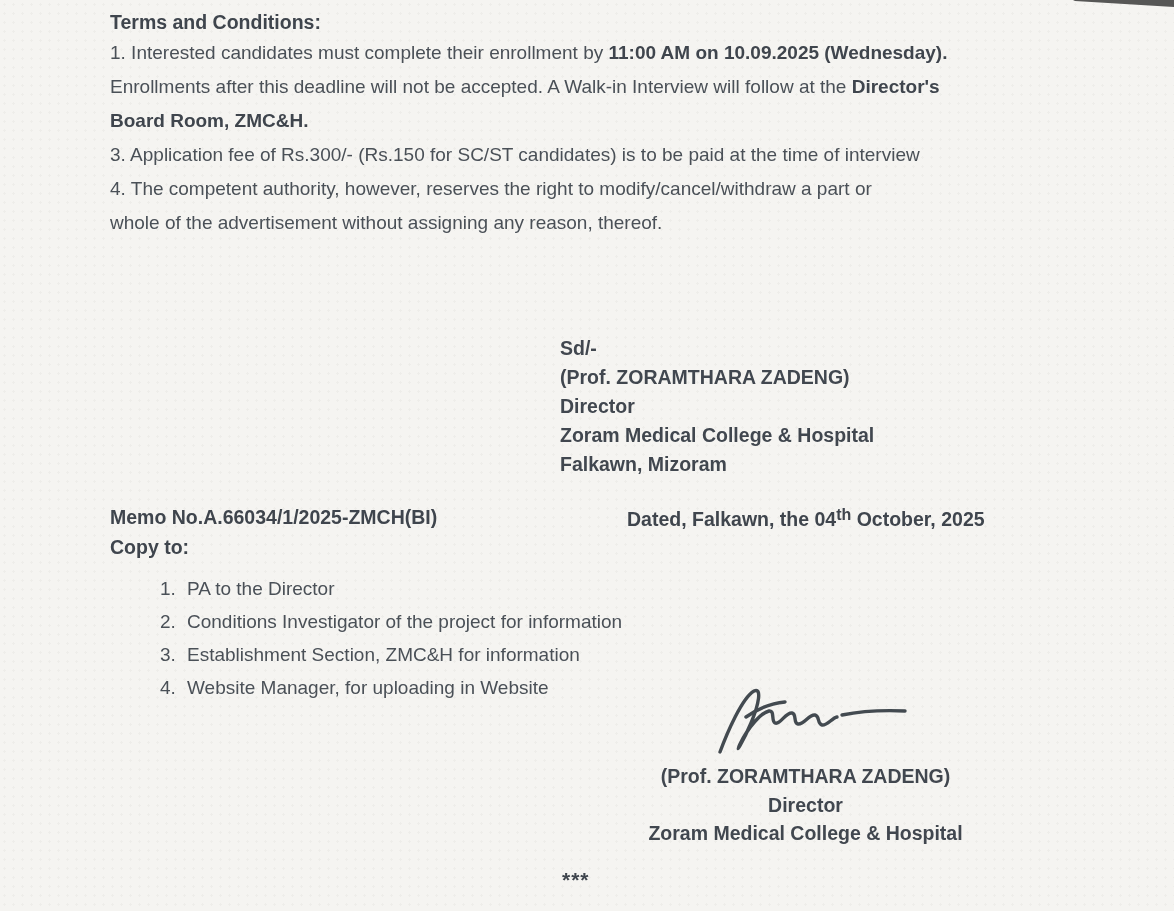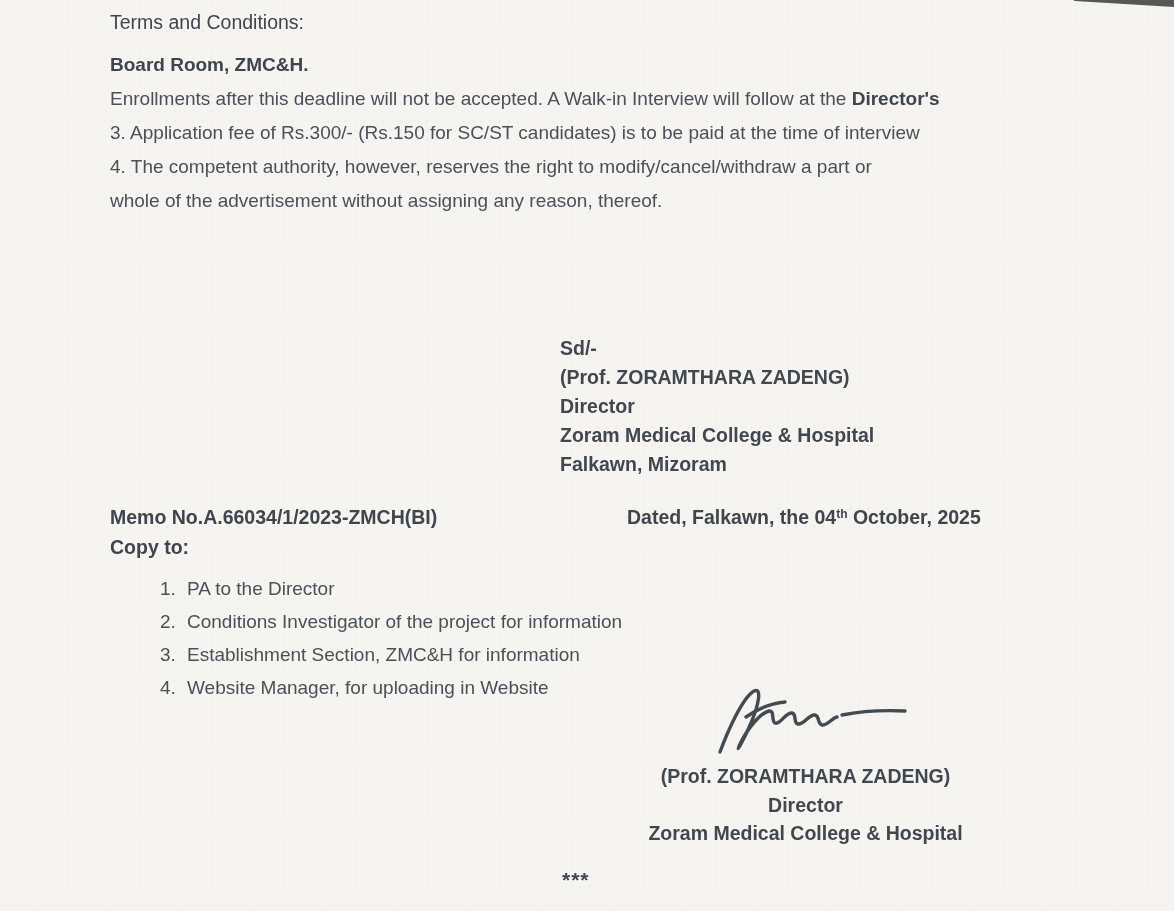--- a/index.html
+++ b/index.html
@@ -10,29 +10,29 @@
     background-image:radial-gradient(rgba(60,60,55,0.035) 1px, transparent 1.1px);
     background-size:9px 9px;
     overflow:hidden;
     font-family:"Liberation Sans", sans-serif;
     color:#4a5057;
   }
   .b{font-weight:bold;color:#3f454d;}
   .line{white-space:nowrap;font-size:19px;line-height:34px;height:34px;}
   
   .terms{position:absolute;left:110px;top:10px;width:1010px;}
-  .terms-heading{font-size:19.5px;font-weight:normal;color:#3f454d;line-height:24px;margin-bottom:14px;}
+  .terms-heading{font-size:19.5px;font-weight:bold;color:#3f454d;line-height:24px;margin-bottom:2px;}
   
   .sign-top{position:absolute;left:560px;top:334px;width:515px;text-align:left;
             font-weight:bold;color:#41474f;font-size:19.5px;line-height:29px;}
   
   .memo-row{position:absolute;left:110px;top:506px;width:1010px;height:28px;
             font-weight:bold;color:#3f454d;font-size:19.5px;white-space:nowrap;}
   .memo-dated{position:absolute;left:517px;top:0;}
-  .memo-dated sup{font-size:12px;vertical-align:6px;}
+  .memo-dated sup{font-size:16px;vertical-align:6px;}
   .copy-to{position:absolute;left:110px;top:536px;font-weight:bold;color:#3f454d;font-size:19.5px;text-align:right;}
   
   .recipients{position:absolute;left:160px;top:572px;font-size:19px;}
   .recipient-row{display:flex;line-height:33px;height:33px;white-space:nowrap;}
   .recipient-num{width:27px;flex:0 0 27px;}
   
   .signature{position:absolute;left:712px;top:686px;width:205px;height:72px;}
   
   .sign-bottom{position:absolute;left:548px;top:762px;width:515px;text-align:center;
                font-weight:bold;color:#41474f;font-size:19.5px;line-height:28.5px;}
@@ -45,37 +45,38 @@
 <body>
 
 <div class="page">
 
   <svg class="scan-wedge" viewBox="0 0 101 8" preserveAspectRatio="none">
     <polygon points="0,0 101,0 101,7 2,1" fill="#3b3b3b" opacity="0.85"></polygon>
   </svg>
 
   <div class="terms">
     <div class="terms-heading">Terms and Conditions:</div>
+    <div class="line"><span>1. Interested candidates must complete their enrollment by </span><span class="b">11:00 AM on 10.09.2025 (Wednesday).</span></div>
+    <div class="line"><span>Enrollments after this deadline will not be accepted. A Walk-in Interview will follow at the </span><span class="b">Director's</span></div>
     <div class="line"><span class="b">Board Room, ZMC&amp;H.</span></div>
-    <div class="line"><span>Enrollments after this deadline will not be accepted. A Walk-in Interview will follow at the </span><span class="b">Director's</span></div>
     <div class="line">3. Application fee of Rs.300/- (Rs.150 for SC/ST candidates) is to be paid at the time of interview</div>
     <div class="line">4. The competent authority, however, reserves the right to modify/cancel/withdraw a part or</div>
     <div class="line">whole of the advertisement without assigning any reason, thereof.</div>
   </div>
 
   <div class="sign-top">
     <div>Sd/-</div>
     <div>(Prof. ZORAMTHARA ZADENG)</div>
     <div>Director</div>
     <div>Zoram Medical College &amp; Hospital</div>
     <div>Falkawn, Mizoram</div>
   </div>
 
   <div class="memo-row">
-    <span>Memo No.A.66034/1/2023-ZMCH(BI)</span>
+    <span>Memo No.A.66034/1/2025-ZMCH(BI)</span>
     <span class="memo-dated"><span>Dated, Falkawn, the 04</span><sup>th</sup><span> October, 2025</span></span>
   </div>
 
   <div class="copy-to">Copy to:</div>
 
   <div class="recipients">
     <div class="recipient-row">
       <span class="recipient-num">1.</span>
       <span>PA to the Director</span>
     </div>

